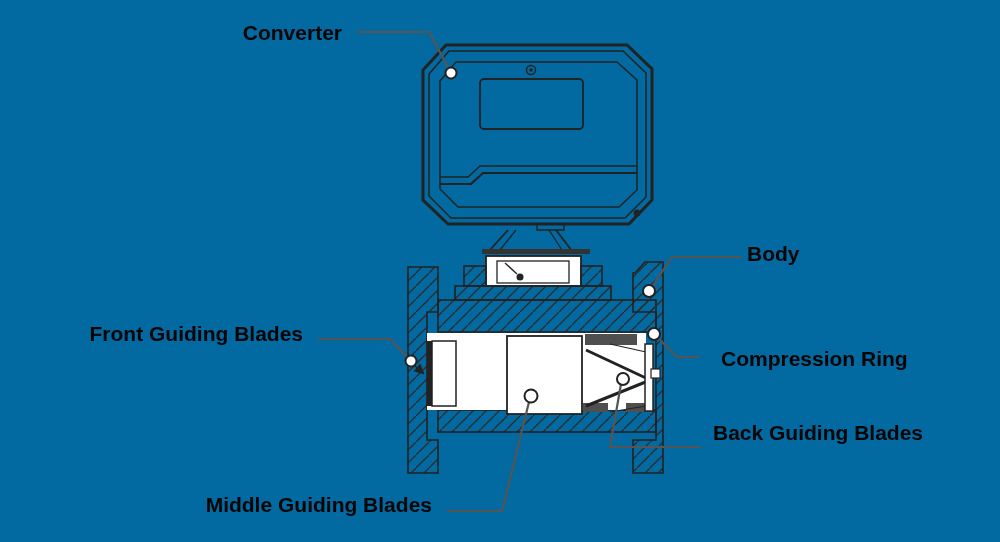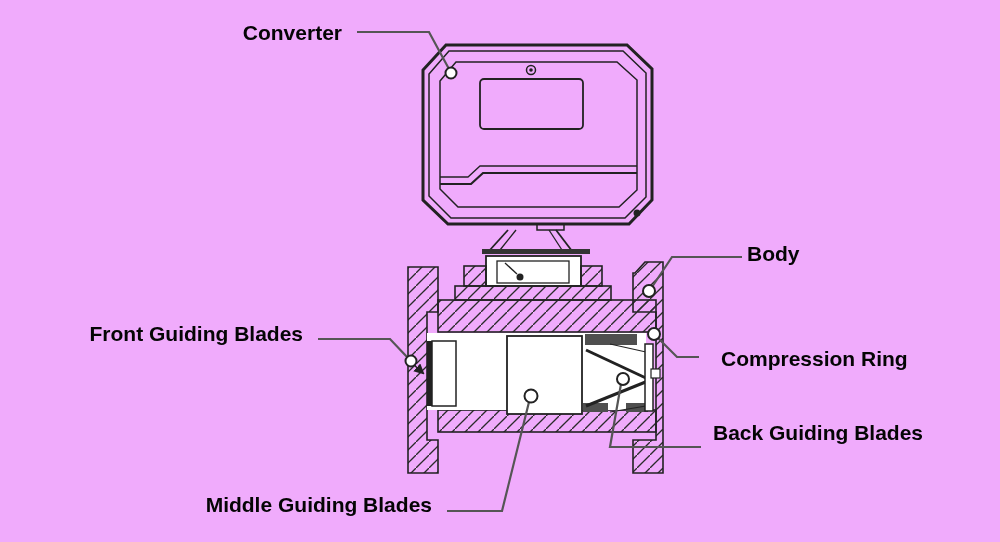--- a/index.html
+++ b/index.html
@@ -1,19 +1,19 @@
 <!DOCTYPE html>
 <html><head>
 <meta charset="utf-8">
 <style>
   html,body{margin:0;padding:0;background:#ffffff;}
   .stage{
     position:relative;
     width:1000px;height:542px;
-    background:#f0abfc;
+    background:#0369a1;
     overflow:hidden;
     font-family:"Liberation Sans", sans-serif;
   }
   svg{position:absolute;left:0;top:0;}
   .label{
     font-family:"Liberation Sans", sans-serif;
     font-weight:bold;
     font-size:21px;
     fill:#050505;
   }

